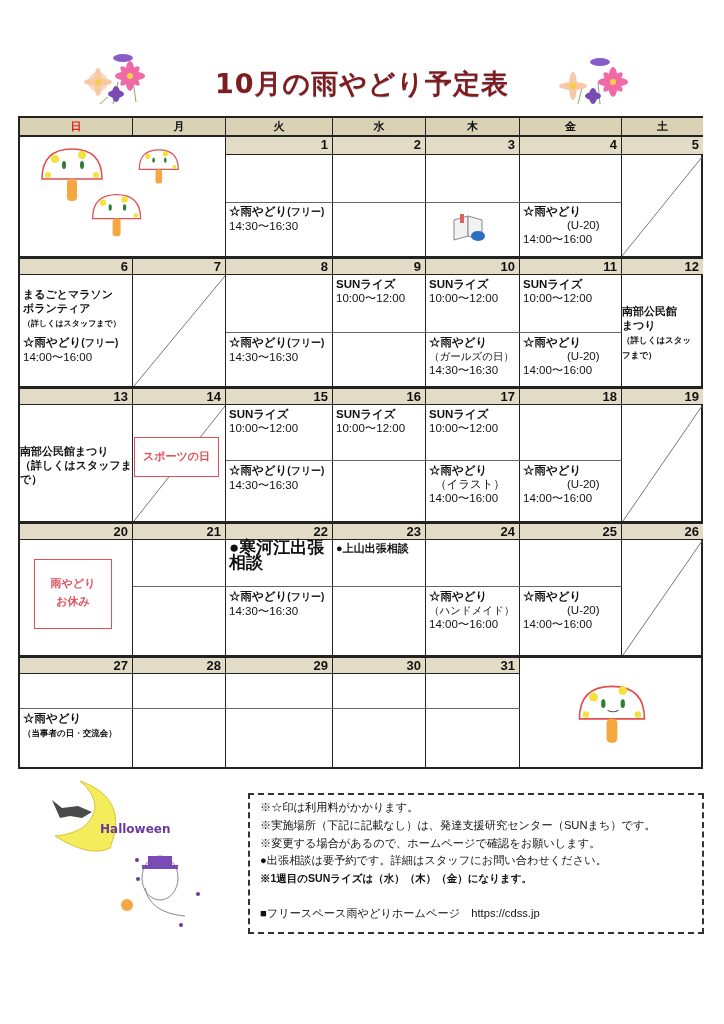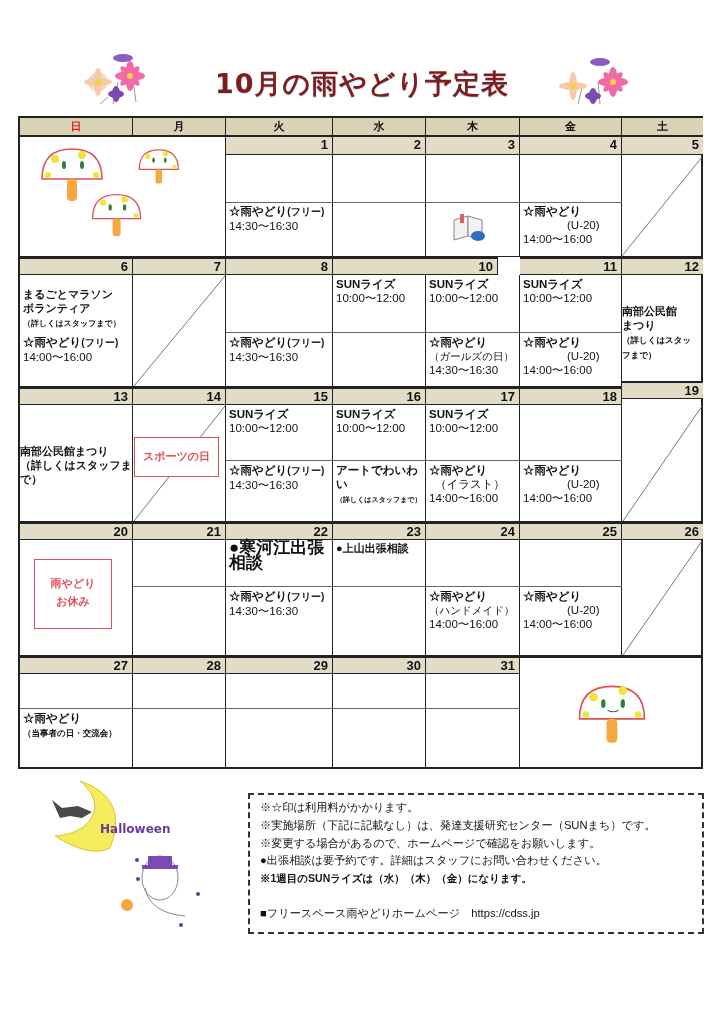--- a/index.html
+++ b/index.html
@@ -137,21 +137,21 @@
       <path d="M16 2 L30 6 L30 26 L16 22 Z" fill="#f2f2f2" stroke="#888"></path>
     <rect x="8" y="0" width="4" height="9" fill="#e06060"></rect>
       <ellipse cx="26" cy="22" rx="7" ry="5" fill="#2b6fc4"></ellipse>
   </svg>
   <div class="slot" style="left:500px;top:85px;width:102px"><span class="b">☆雨やどり</span><br><span style="padding-left:44px">(U-20)</span><br><span>14:00〜16:00</span></div>
 
   <div class="daynum" style="left:0;top:139px;width:113px">6</div>
   <div class="daynum" style="left:113px;top:139px;width:93px">7</div>
   <div class="daynum" style="left:206px;top:139px;width:107px">8</div>
   <div class="daynum" style="left:313px;top:139px;width:93px">9</div>
-  <div class="daynum" style="left:384px;top:139px;width:94px">10</div>
+  <div class="daynum" style="left:406px;top:139px;width:94px">10</div>
   <div class="daynum" style="left:500px;top:139px;width:102px">11</div>
   <div class="daynum" style="left:602px;top:139px;width:81px;border-right:none">12</div>
   <div class="cell" style="left:0;top:157px;width:113px;height:112px"></div>
   <div class="cell" style="left:113px;top:157px;width:93px;height:112px">
     <svg class="diag" width="93" height="112">
         <line x1="92" y1="1" x2="1" y2="111" stroke="#777"></line>
       </svg>
   </div>
   <div class="cell" style="left:206px;top:157px;width:107px;height:112px"></div>
   <div class="cell" style="left:313px;top:157px;width:93px;height:112px"></div>
@@ -168,21 +168,21 @@
   <div class="slot" style="left:500px;top:158px;width:102px"><span class="b">SUNライズ</span><br><span>10:00〜12:00</span></div>
   <div class="slot" style="left:500px;top:216px;width:102px"><span class="b">☆雨やどり</span><br><span style="padding-left:44px">(U-20)</span><br><span>14:00〜16:00</span></div>
   <div class="center-text" style="left:602px;top:186px;width:81px"><span>南部公民館</span><br><span>まつり</span><br><span style="font-size:8.5px">（詳しくはスタッ</span><br><span style="font-size:8.5px">フまで）</span></div>
 
   <div class="daynum" style="left:0;top:269px;width:113px">13</div>
   <div class="daynum" style="left:113px;top:269px;width:93px">14</div>
   <div class="daynum" style="left:206px;top:269px;width:107px">15</div>
   <div class="daynum" style="left:313px;top:269px;width:93px">16</div>
   <div class="daynum" style="left:406px;top:269px;width:94px">17</div>
   <div class="daynum" style="left:500px;top:269px;width:102px">18</div>
-  <div class="daynum" style="left:602px;top:263px;width:81px;border-right:none">19</div>
+  <div class="daynum" style="left:602px;top:269px;width:81px;border-right:none">19</div>
   <div class="cell" style="left:0;top:287px;width:113px;height:117px"></div>
   <div class="cell" style="left:113px;top:287px;width:93px;height:117px">
     <svg class="diag" width="93" height="117">
         <line x1="92" y1="1" x2="1" y2="116" stroke="#777"></line>
       </svg>
   </div>
   <div class="cell" style="left:206px;top:287px;width:107px;height:117px"></div>
   <div class="cell" style="left:313px;top:287px;width:93px;height:117px"></div>
   <div class="cell" style="left:406px;top:287px;width:94px;height:117px"></div>
   <div class="cell" style="left:500px;top:287px;width:102px;height:117px"></div>
@@ -190,21 +190,20 @@
     <svg class="diag" width="81" height="117">
         <line x1="80" y1="1" x2="1" y2="116" stroke="#777"></line>
       </svg>
   </div>
   <div class="hline" style="left:206px;top:342px;width:396px"></div>
   <div class="center-text" style="left:0;top:326px;width:113px"><span>南部公民館まつり</span><br><span>（詳しくはスタッフま</span><br><span>で）</span></div>
   <div class="redbox" style="left:114px;top:319px;width:85px;height:40px;line-height:37px;background:#fff"><span>スポーツの日</span></div>
   <div class="slot" style="left:206px;top:288px;width:107px"><span class="b">SUNライズ</span><br><span>10:00〜12:00</span></div>
   <div class="slot" style="left:206px;top:344px;width:107px"><span class="b">☆雨やどり</span><span class="s" style="font-size:10px">(フリー)</span><br><span>14:30〜16:30</span></div>
   <div class="slot" style="left:313px;top:288px;width:93px"><span class="b">SUNライズ</span><br><span>10:00〜12:00</span></div>
-  <div class="slot" style="left:313px;top:344px;width:93px"><span class="b">アートでわいわい</span><br><span class="s" style="font-size:7px">（詳しくはスタッフまで）</span></div>
   <div class="slot" style="left:406px;top:288px;width:94px"><span class="b">SUNライズ</span><br><span>10:00〜12:00</span></div>
   <div class="slot" style="left:406px;top:344px;width:94px"><span class="b">☆雨やどり</span><br><span style="padding-left:6px">（イラスト）</span><br><span>14:00〜16:00</span></div>
   <div class="slot" style="left:500px;top:344px;width:102px"><span class="b">☆雨やどり</span><br><span style="padding-left:44px">(U-20)</span><br><span>14:00〜16:00</span></div>
 
   <div class="daynum" style="left:0;top:404px;width:113px">20</div>
   <div class="daynum" style="left:113px;top:404px;width:93px">21</div>
   <div class="daynum" style="left:206px;top:404px;width:107px">22</div>
   <div class="daynum" style="left:313px;top:404px;width:93px">23</div>
   <div class="daynum" style="left:406px;top:404px;width:94px">24</div>
   <div class="daynum" style="left:500px;top:404px;width:102px">25</div>

